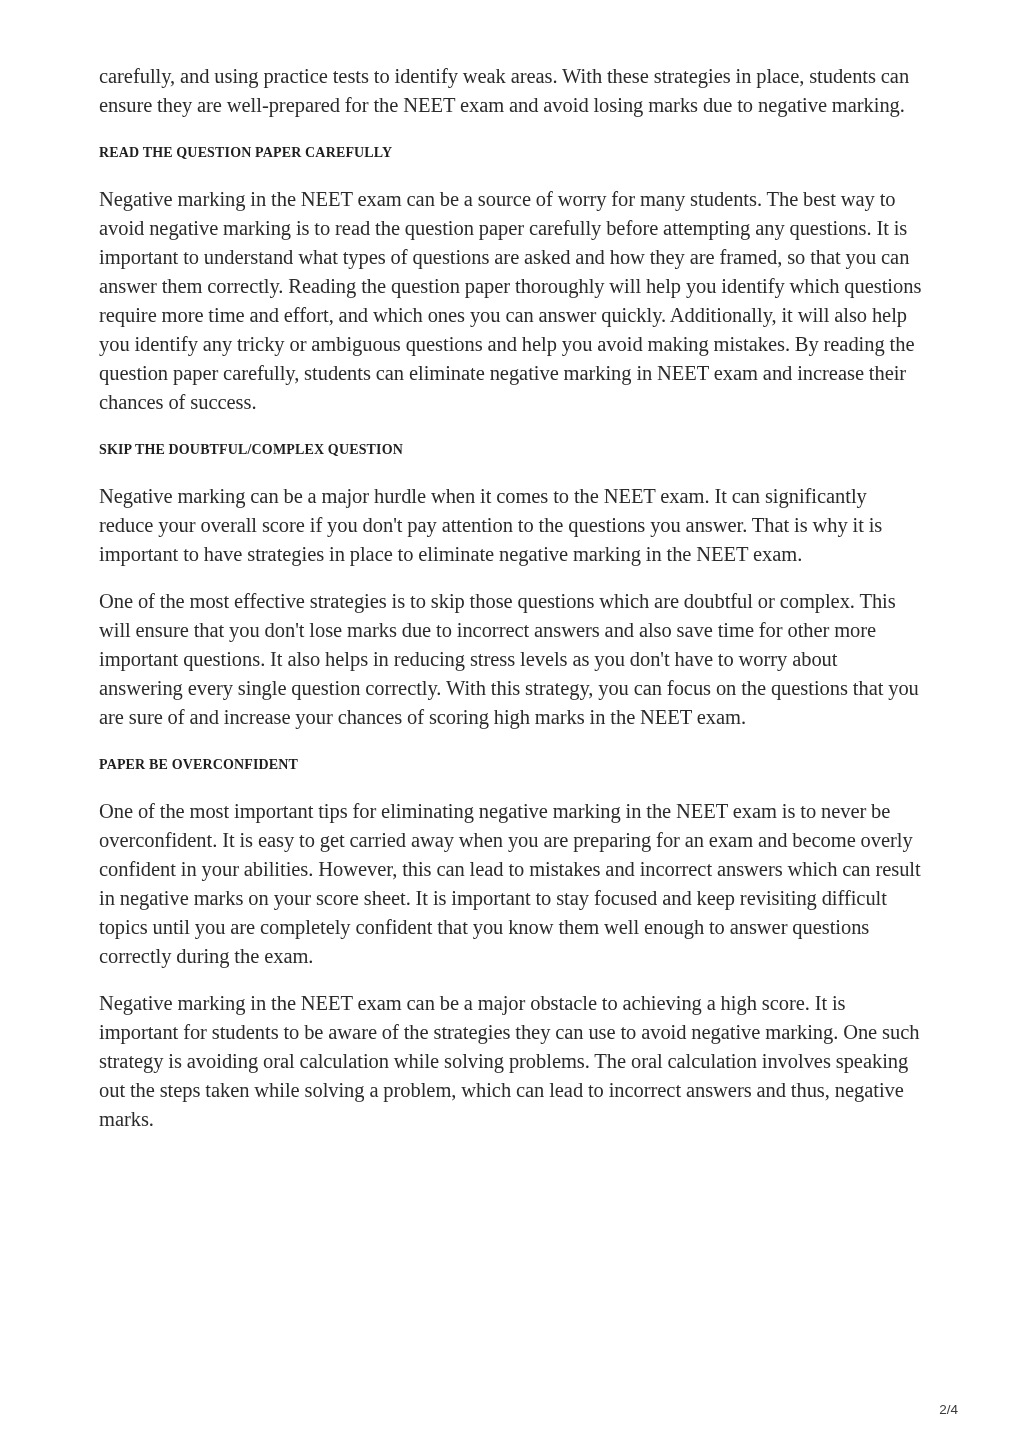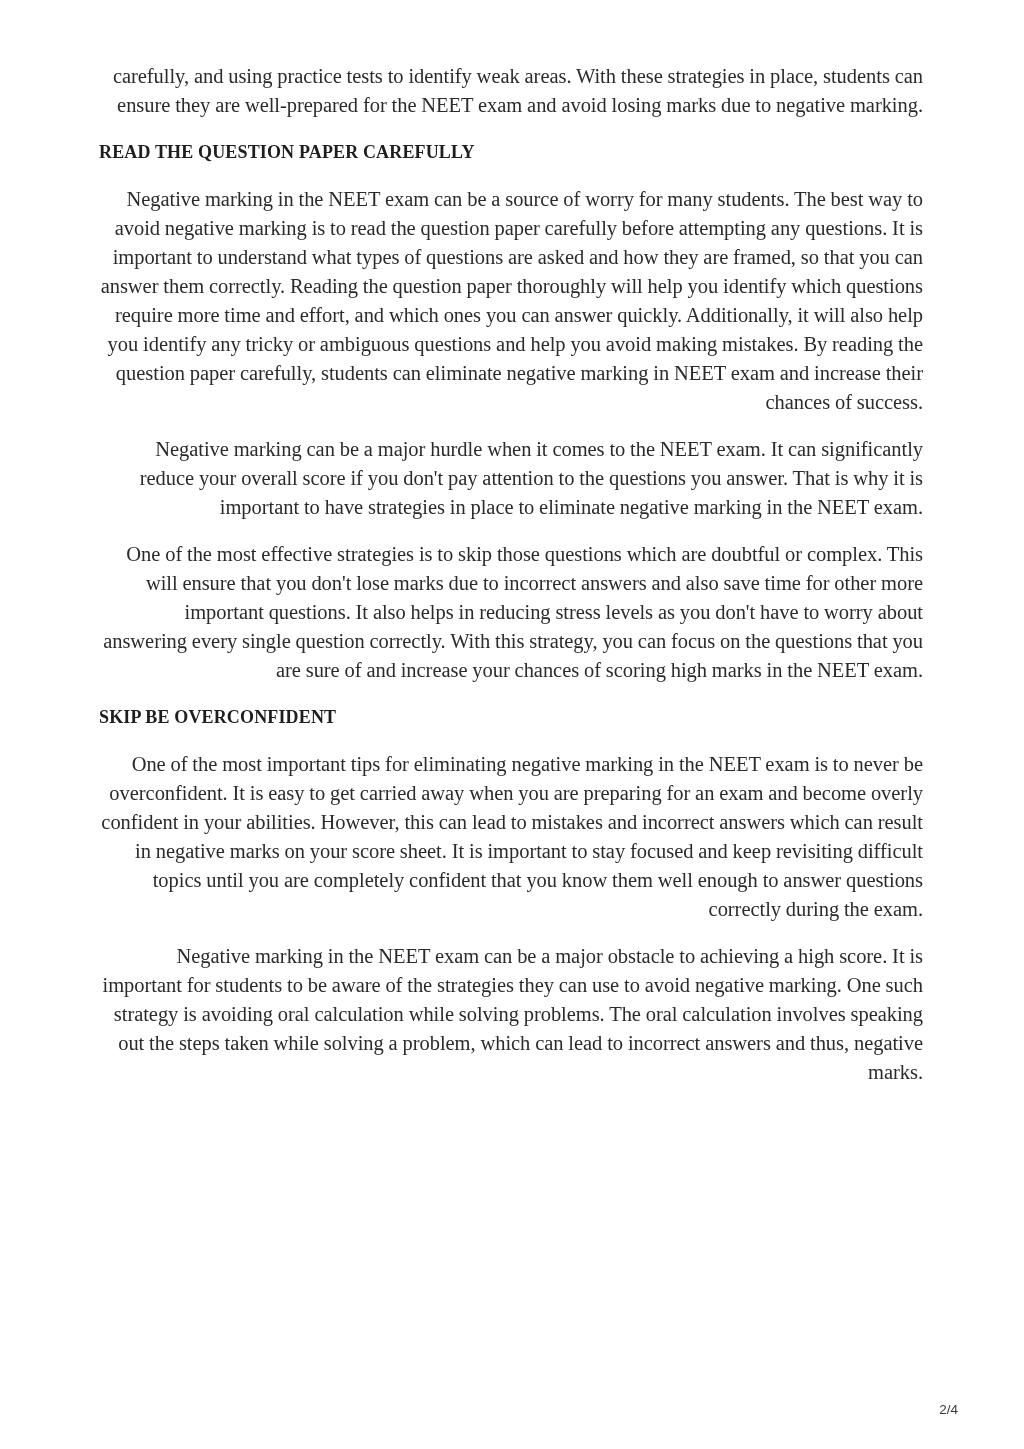--- a/index.html
+++ b/index.html
@@ -23,28 +23,28 @@
     left: 99px;
     top: 62px;
     width: 824px;
   }
   .para {
     font-family: "Liberation Serif", "DejaVu Serif", serif;
     font-size: 20.5px;
     line-height: 29px;
     color: #2b2b2b;
     margin: 0 0 18px 0;
-    text-align: right;
+    text-align: left;
     letter-spacing: -0.05px;
     word-spacing: -0.2px;
     -webkit-font-smoothing: antialiased;
   }
   .heading {
     font-family: "Liberation Serif", "DejaVu Serif", serif;
-    font-size: 18px;
+    font-size: 14px;
     line-height: 29px;
     font-weight: bold;
     color: #1e1e1e;
     margin: 0 0 18px 0;
     letter-spacing: 0.15px;
     text-transform: none;
   }
   
   .heading.spaced-top {
     margin-top: 3px;
@@ -66,26 +66,27 @@
 <div class="page">
 
   <div class="content">
 
     <p class="para">carefully, and using practice tests to identify weak areas. With these strategies in place, students can ensure they are well-prepared for the NEET exam and avoid losing marks due to negative marking.</p>
 
     <h2 class="heading">READ THE QUESTION PAPER CAREFULLY</h2>
 
     <p class="para">Negative marking in the NEET exam can be a source of worry for many students. The best way to avoid negative marking is to read the question paper carefully before attempting any questions. It is important to understand what types of questions are asked and how they are framed, so that you can answer them correctly. Reading the question paper thoroughly will help you identify which questions require more time and effort, and which ones you can answer quickly. Additionally, it will also help you identify any tricky or ambiguous questions and help you avoid making mistakes. By reading the question paper carefully, students can eliminate negative marking in NEET exam and increase their chances of success.</p>
 
+    <h2 class="heading spaced-top">SKIP THE DOUBTFUL/COMPLEX QUESTION</h2>
 
     <p class="para">Negative marking can be a major hurdle when it comes to the NEET exam. It can significantly reduce your overall score if you don't pay attention to the questions you answer. That is why it is important to have strategies in place to eliminate negative marking in the NEET exam.</p>
 
     <p class="para">One of the most effective strategies is to skip those questions which are doubtful or complex. This will ensure that you don't lose marks due to incorrect answers and also save time for other more important questions. It also helps in reducing stress levels as you don't have to worry about answering every single question correctly. With this strategy, you can focus on the questions that you are sure of and increase your chances of scoring high marks in the NEET exam.</p>
 
-    <h2 class="heading spaced-top">SKIP BE OVERCONFIDENT</h2>
+    <h2 class="heading spaced-top">PAPER BE OVERCONFIDENT</h2>
 
     <p class="para">One of the most important tips for eliminating negative marking in the NEET exam is to never be overconfident. It is easy to get carried away when you are preparing for an exam and become overly confident in your abilities. However, this can lead to mistakes and incorrect answers which can result in negative marks on your score sheet. It is important to stay focused and keep revisiting difficult topics until you are completely confident that you know them well enough to answer questions correctly during the exam.</p>
 
 
     <p class="para">Negative marking in the NEET exam can be a major obstacle to achieving a high score. It is important for students to be aware of the strategies they can use to avoid negative marking. One such strategy is avoiding oral calculation while solving problems. The oral calculation involves speaking out the steps taken while solving a problem, which can lead to incorrect answers and thus, negative marks.</p>
 
   </div>
 
   <div class="page-number">2/4</div>
 

